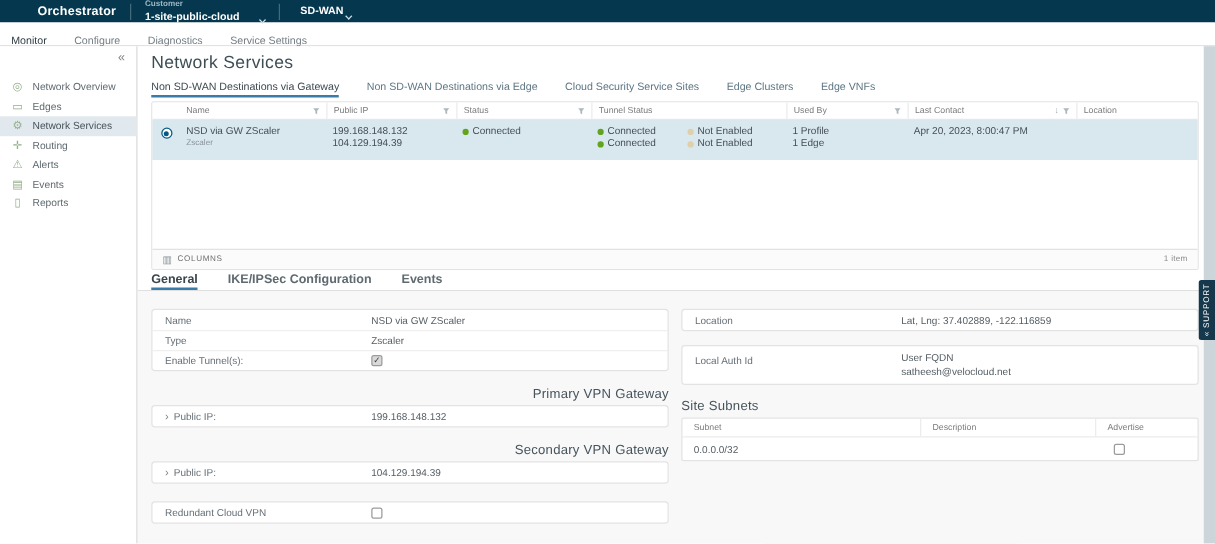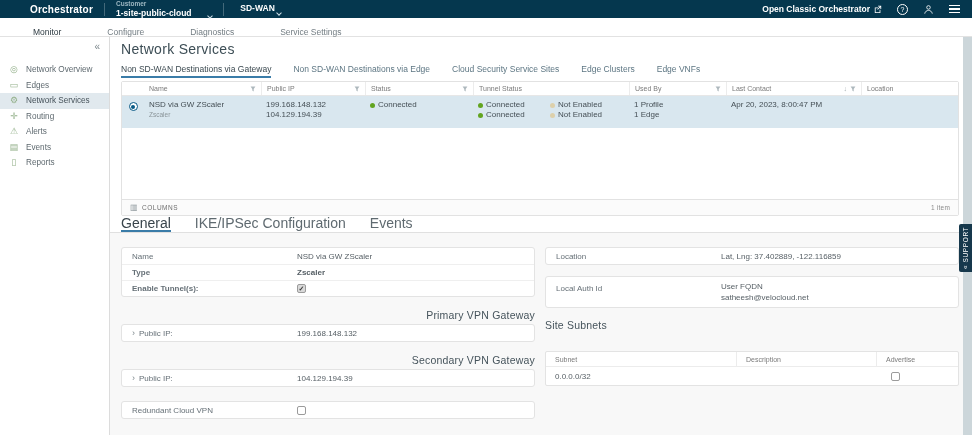--- a/index.html
+++ b/index.html
@@ -19,21 +19,21 @@
   .product-picker .val { font-size:8.5px; font-weight:bold; }
   .product-picker .chev { margin-left:42px; }
   .topbar-right { margin-left:auto; display:flex; align-items:center; gap:15px; margin-right:12px; }
   .open-classic { display:flex; align-items:center; gap:4px; font-size:8.5px; font-weight:bold; cursor:pointer; }
   .icon-help { width:11px; height:11px; border:1px solid #fff; border-radius:50%; font-size:7px; display:flex; align-items:center; justify-content:center; cursor:pointer; }
   .icon-menu { width:11px; display:flex; flex-direction:column; gap:2px; cursor:pointer; }
   .icon-menu i { display:block; height:1.5px; background:#fff; }
 
   
   .navtabs { height:19px; background:#fff; border-bottom:1px solid #e2e2e2; display:flex; align-items:stretch; padding-left:8px; gap:20px; box-shadow:0 1px 0 #f0f0f0; }
-  .navtab { font-size:8.5px; color:#737d83; display:flex; align-items:center; border-bottom:2px solid transparent; padding:14px 1px; cursor:pointer;margin-left:24px; }
+  .navtab { font-size:8.5px; color:#737d83; display:flex; align-items:center; border-bottom:2px solid transparent; padding:14px 1px; cursor:pointer; }
   .navtab.active { color:#2d3a41; border-bottom-color:#3a7ca8; }
 
   
   .bodyrow { display:flex; height:398px; }
   .sidebar { width:110px; background:#fff; border-right:1px solid #dcdcdc; position:relative; flex:none; }
   .collapse-btn { position:absolute; top:4px; right:9px; font-size:10px; color:#7c878c; cursor:pointer; }
   .side-list { margin-top:25px; }
   .side-item { height:15.5px; display:flex; align-items:center; padding-left:9px; gap:7px; font-size:8.2px; color:#5f6a70; cursor:pointer; }
   .side-item .sicon { color:#93b08a; font-size:9px; width:10px; text-align:center; line-height:1; }
   .side-item.active { background:#e1e9ee; color:#46525a; }
@@ -70,38 +70,38 @@
   .tunrow { display:flex; gap:0; }
   .tunrow .statline { width:72px; }
   .tfiller { flex:1; background:#fff; }
   .tfoot { height:16px; border-top:1px solid #e2e2e2; background:#fbfbfb; display:flex; align-items:center; justify-content:space-between; padding:0 8px; font-size:6.5px; color:#6f6f6f; letter-spacing:.5px; }
   .cols-btn { display:flex; align-items:center; gap:4px; cursor:pointer; }
   .cols-btn .glyph { font-size:8px; color:#8a9499; }
   .item-count { color:#8a8a8a; letter-spacing:.2px; }
 
   
   .detail-tabs-wrap { border-bottom:1px solid #e0e0e0; }
-  .detail-tabs { display:flex; gap:24px; margin-left:11px; height:16px; font-size:14px; color:#5f6a70; }
+  .detail-tabs { display:flex; gap:24px; margin-left:11px; height:16px; font-size:10px; color:#5f6a70;font-weight:bold; }
   .detail-tab { display:flex; align-items:center; border-bottom:2px solid transparent; cursor:pointer; }
   .detail-tab.active { color:#39444b; border-bottom-color:#3a7ca8; }
 
   
   .detail { flex:1; background:#f8f8f8; display:flex; gap:10px; padding:0 4px 0 11px; overflow:hidden; }
   .dcol { width:414px; flex:none; }
   .panel { background:#fff; border:1px solid #e3e3e3; border-radius:3px; }
   .frow { min-height:16px; display:flex; align-items:center; font-size:8px; color:#66707. }
   .frow { color:#667077; }
-  .frow + .frow { border-top:1px solid #efefef;font-weight:bold; }
+  .frow + .frow { border-top:1px solid #efefef; }
   .flabel { width:175px; padding-left:10px; flex:none; display:flex; align-items:center; gap:4px; }
   .fvalue { color:#555e64; }
   .caret { color:#7c878c; font-size:9px; line-height:1; }
   .cb { width:9px; height:9px; border:1px solid #9b9b9b; border-radius:2px; background:#fff; display:inline-flex; align-items:center; justify-content:center; font-size:7px; color:#3c3c3c; line-height:1; cursor:pointer; }
   .cb.checked { background:#d9d9d9; }
   .section-h { font-size:10.5px; line-height:12px; color:#46545c; font-weight:400; letter-spacing:.2px; }
-  .mt14 { margin-top:14px; } .mt12 { margin-top:12px;text-align:right; } .mt11 { margin-top:11px; } .mt3 { margin-top:3px; } .mt2 { margin-top:20px; }
+  .mt14 { margin-top:14px; } .mt12 { margin-top:12px;text-align:right; } .mt11 { margin-top:11px; } .mt3 { margin-top:3px; } .mt2 { margin-top:3px; }
   .panel-row { height:16px; }
   .auth-panel { padding:4px 0; }
   .auth-panel .fvalue { line-height:11px; }
   .loc-panel { height:18px; }
   .loc-panel .frow { height:16px; }
 
   .subnets { background:#fff; border:1px solid #e3e3e3; border-radius:2px; font-size:8px; }
   .sn-grid { display:grid; grid-template-columns:190px 140px 84px; }
   .sn-head { height:14px; font-size:7px; color:#7b7b7b; }
   .sn-head > div { display:flex; align-items:center; padding-left:9px; }
@@ -125,39 +125,20 @@
       <div class="customer-text">
         <span class="lab">Customer</span>
         <span class="val">1-site-public-cloud</span>
       </div>
       <span class="chev"></span>
     </div>
     <div class="tdiv"></div>
     <div class="product-picker">
       <span class="val">SD-WAN</span>
       <span class="chev"></span>
-    </div>
-    <div class="topbar-right">
-      <div class="open-classic">
-        <span>Open Classic Orchestrator</span>
-        <svg width="8" height="8" viewBox="0 0 10 10">
-            <path d="M1 3h4v1H2v5h5V6h1v4H1z" fill="#fff"></path>
-            <path d="M5 1h4v4H8V2.7L4.8 5.9 4.1 5.2 7.3 2H5z" fill="#fff"></path>
-          </svg>
-      </div>
-      <span class="icon-help">?</span>
-      <svg width="11" height="11" viewBox="0 0 16 16" style="cursor:pointer">
-          <circle cx="8" cy="5" r="2.6" fill="none" stroke="#fff" stroke-width="1.2"></circle>
-          <path d="M2.5 14c.7-3.2 3-4.7 5.5-4.7s4.8 1.5 5.5 4.7" fill="none" stroke="#fff" stroke-width="1.2"></path>
-        </svg>
-      <span class="icon-menu">
-          <i></i>
-          <i></i>
-          <i></i>
-        </span>
     </div>
   </header>
 
   <nav class="navtabs">
     <div class="navtab active">Monitor</div>
     <div class="navtab">Configure</div>
     <div class="navtab">Diagnostics</div>
     <div class="navtab">Service Settings</div>
   </nav>
 

